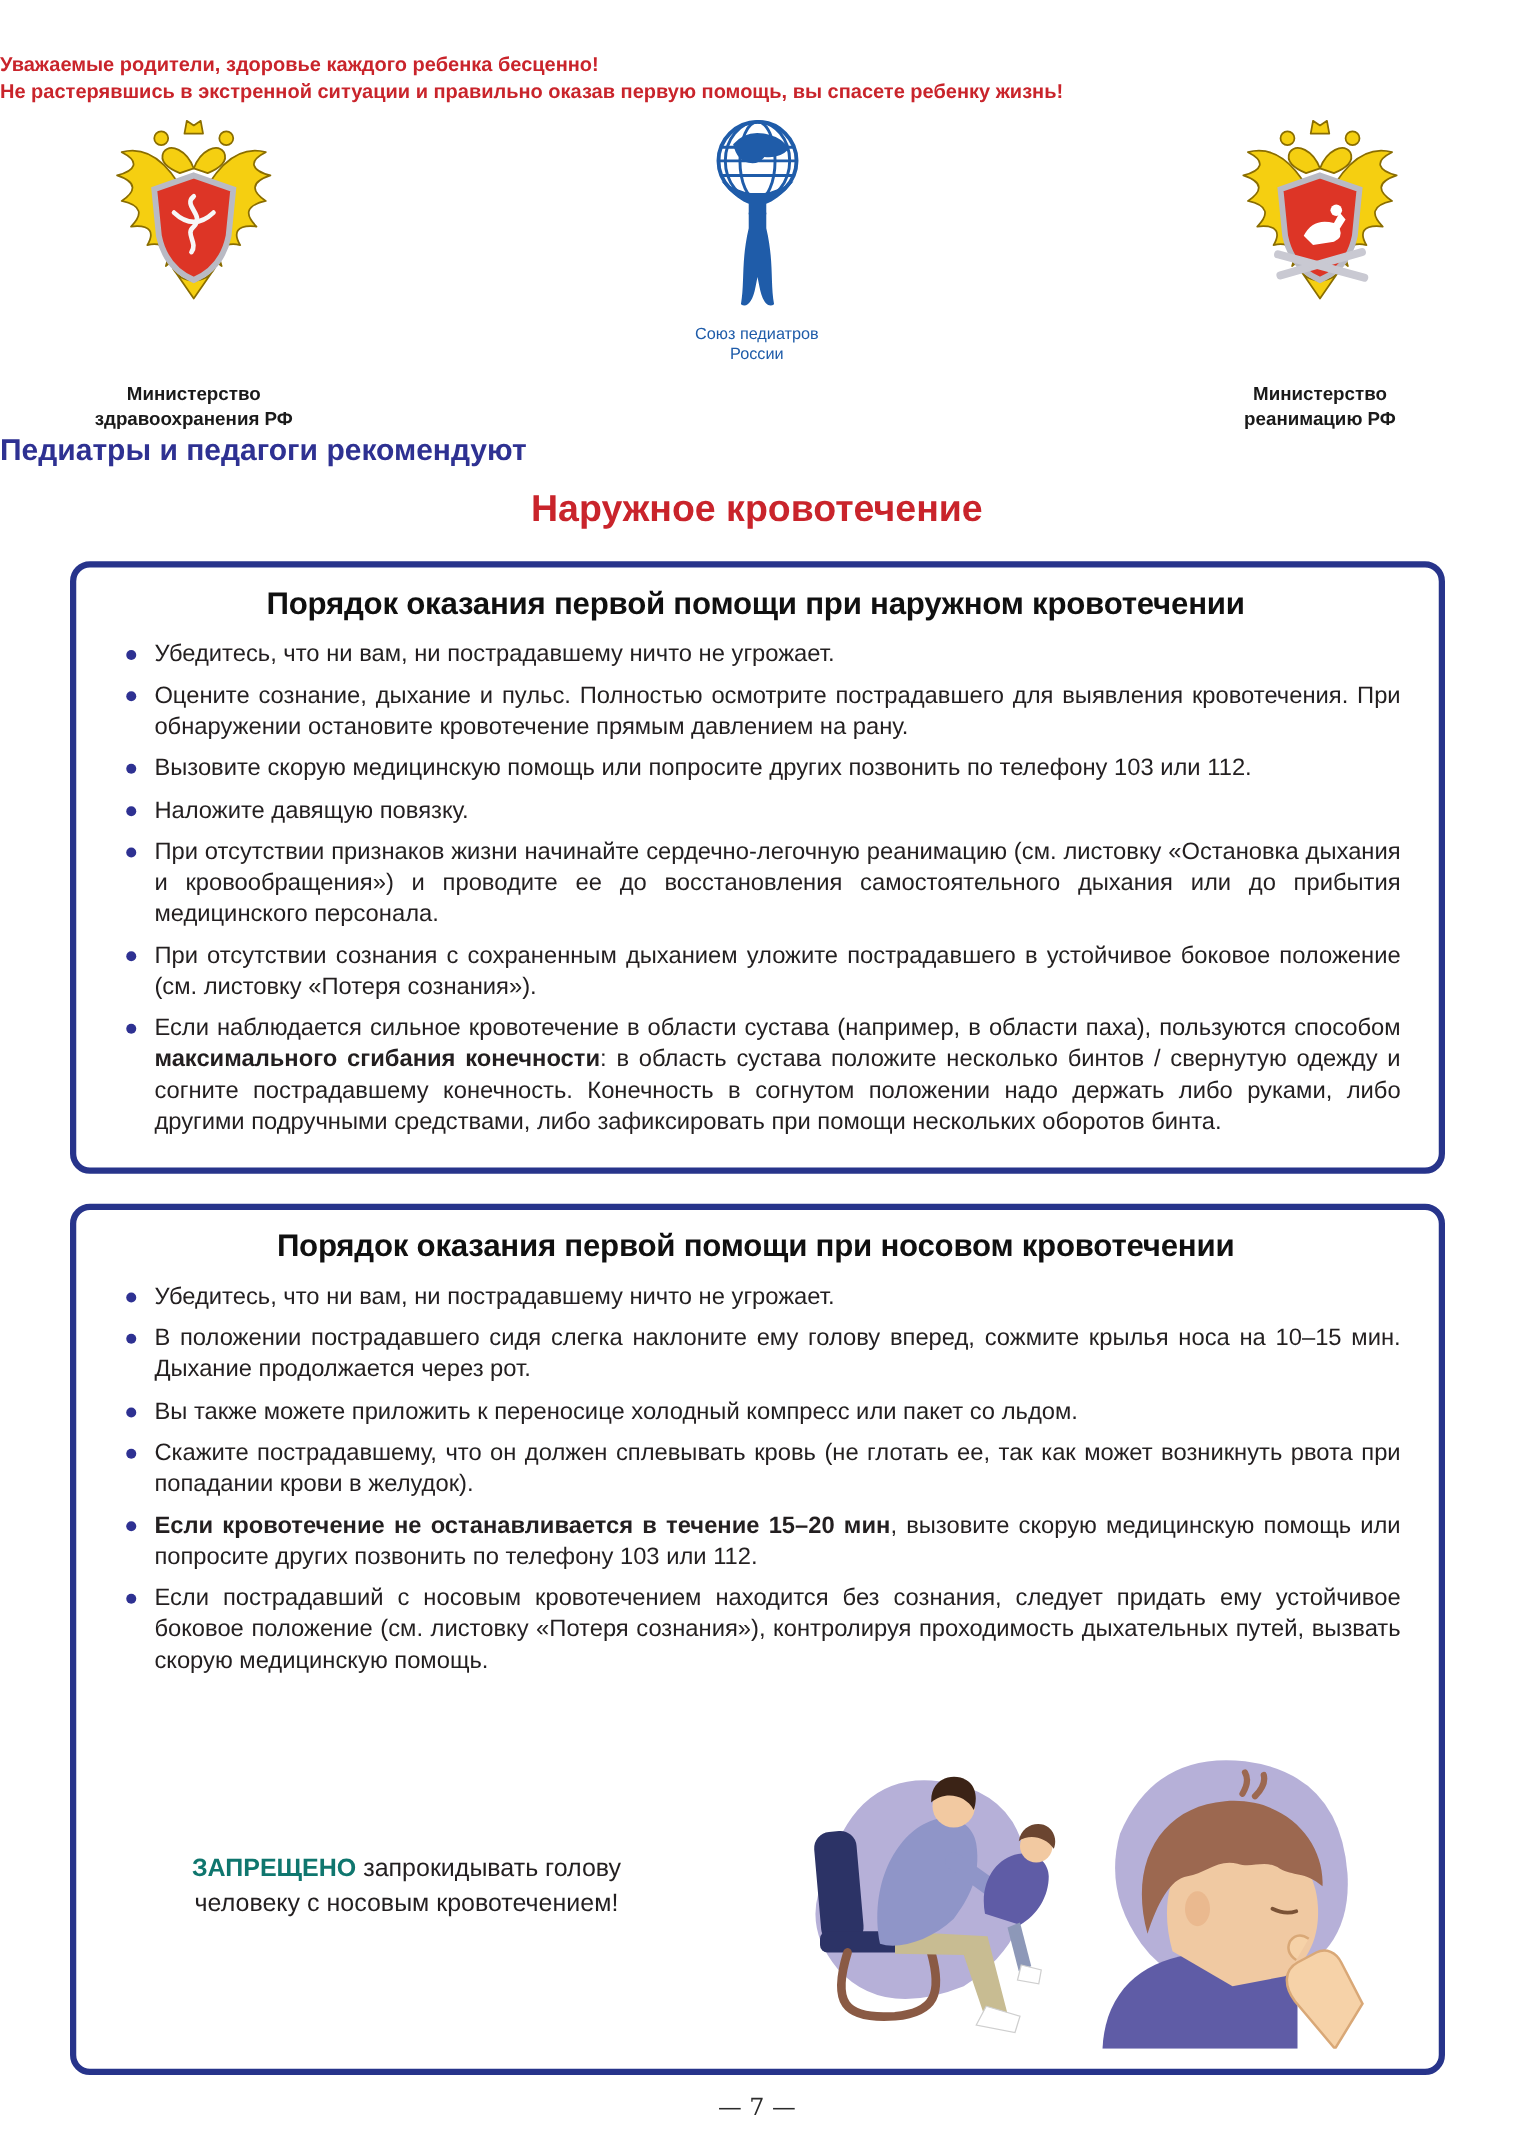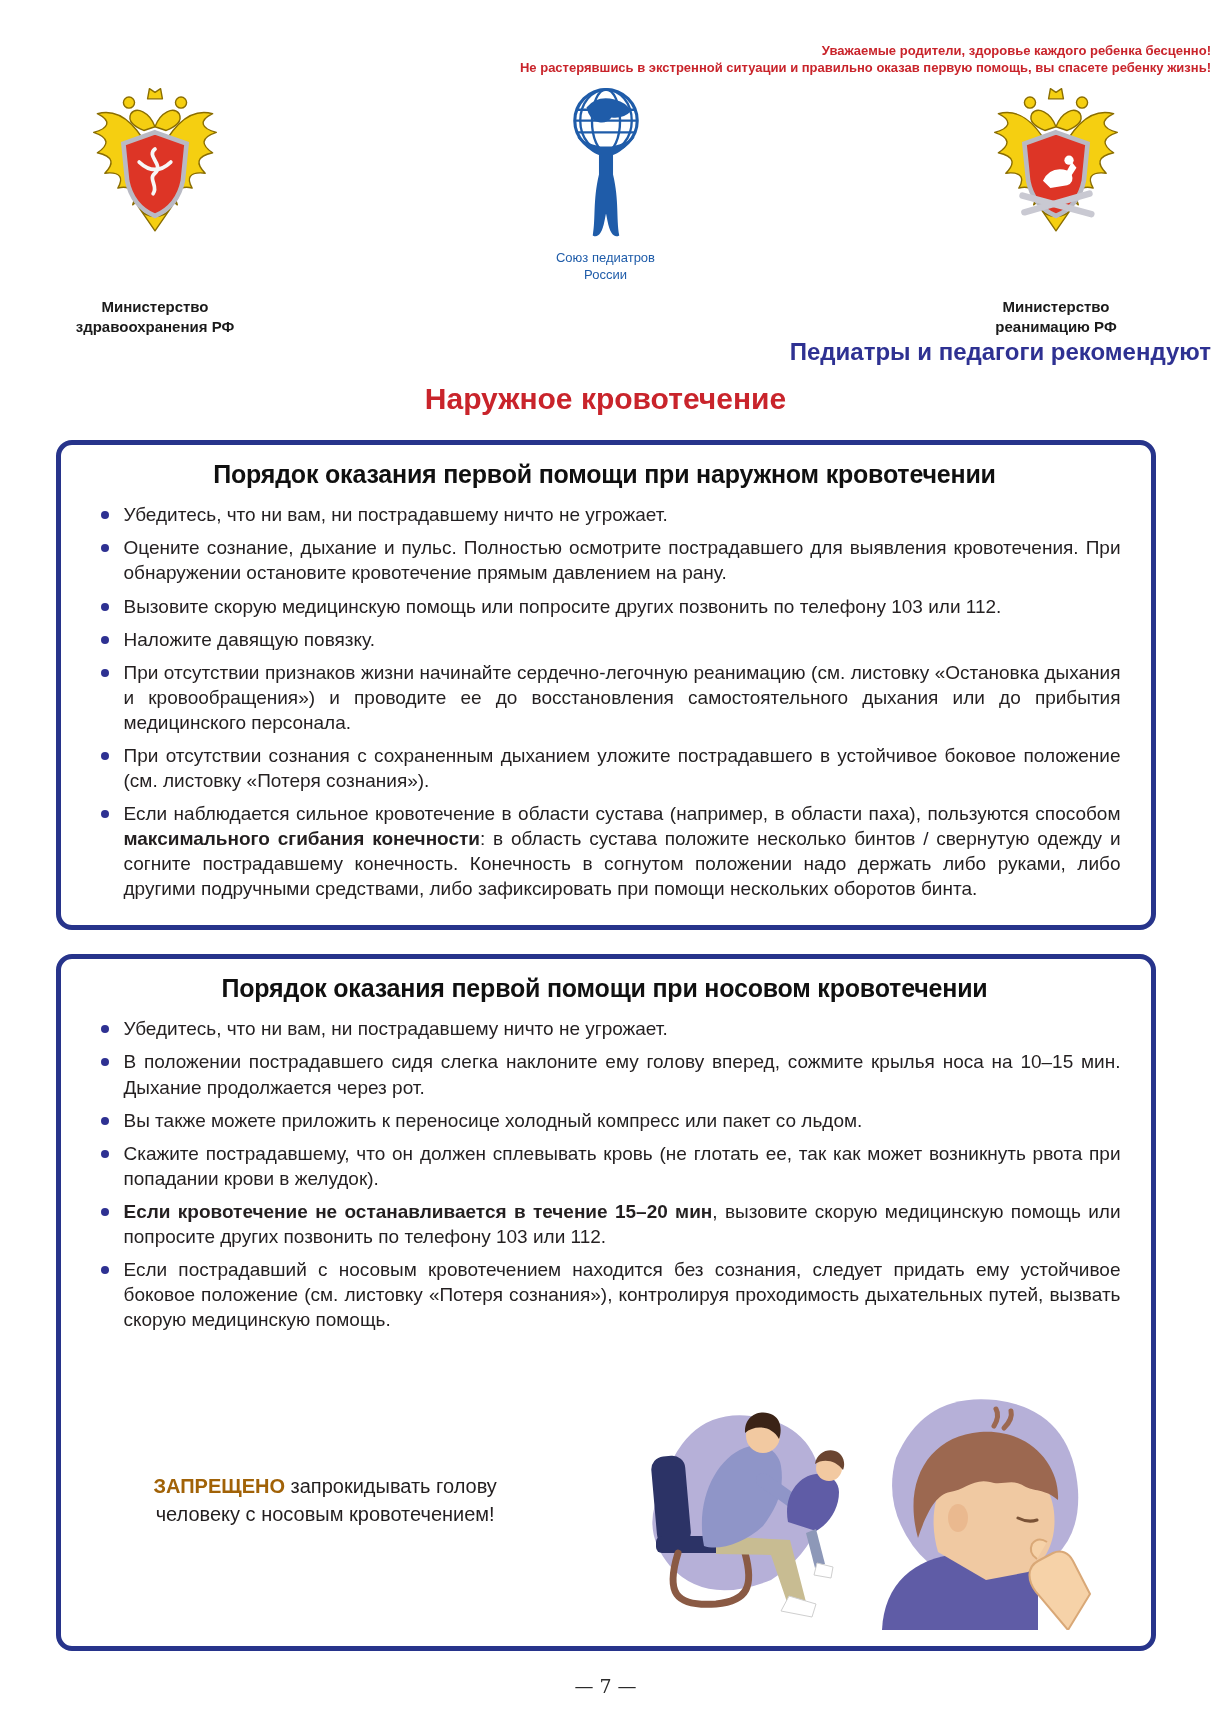--- a/index.html
+++ b/index.html
@@ -2,39 +2,39 @@
 <html><head>
 <meta charset="utf-8">
 <style>
   * { margin:0; padding:0; box-sizing:border-box; }
   html, body { background:#ffffff; }
   body {
     width:1211px; height:1713px; margin:0 auto; position:relative;
     font-family:"Liberation Sans", sans-serif; color:#231f20;
   }
   .top-header {
-    padding-top:42px; text-align:right;
-    color:#c9242b; font-weight:bold; font-size:13px; line-height:1.32;
+    padding-top:42px; text-align:left;
+    color:#c9242b; font-weight:bold; font-size:16px; line-height:1.32;
   }
   .logo-row {
     display:flex; justify-content:space-between; align-items:flex-start;
     padding:8px 30px 0 30px;
   }
   .logo-col { display:flex; flex-direction:column; align-items:center; }
   .logo-col.left, .logo-col.right { width:250px;gap:43px; }
   .logo-col.center { width:200px; }
   .ministry-label {
     margin-top:8px; font-weight:bold; font-size:15px; text-align:center;
     line-height:1.3; color:#1a1a1a; width:200px;
   }
   .union-label {
     margin-top:2px; font-weight:normal; font-size:13px; text-align:center;
     line-height:1.25; color:#1f5ca9; width:100px;
   }
-  .subtitle { text-align:right; color:#2e3192; font-weight:bold; font-size:24px; margin-top:2px; }
+  .subtitle { text-align:left; color:#2e3192; font-weight:bold; font-size:24px; margin-top:2px; }
   .main-title { text-align:center; color:#c9242b; font-weight:bold; font-size:30px; margin-top:16px; }
   .box {
     width:1100px; margin:24px auto 0 auto; background:#fff;
     border:5px solid #27348b; border-radius:16px;
     padding:15px 24px 16px 22px;
   }
   .box-title {
     text-align:center; font-weight:bold; font-size:25px; color:#101010;
     letter-spacing:-0.2px; margin-bottom:13px;
   }
@@ -44,21 +44,21 @@
     flex:0 0 auto; width:8px; height:8px; border-radius:50%;
     background:#2e3192; margin:9px 15px 0 18px;
   }
   .bullet-text { font-size:19px; line-height:1.32; text-align:justify; padding-right:6px; }
   .bullet-text b { font-weight:bold; }
   .bottom-row { display:flex; align-items:center; margin-top:2px; }
   .warning {
     width:44%; text-align:center; font-size:20px; line-height:1.4;
     padding:30px 4px 0 30px; color:#231f20;
   }
-  .warning b { color:#a16207; }
+  .warning b { color:#0f766e; }
   .illu-wrap { width:56%; display:flex; justify-content:flex-end; }
   .footer {
     position:absolute; left:0; right:0; bottom:16px; text-align:center;
     font-family:"DejaVu Serif", serif; font-size:19px; color:#2b2b2b;
   }
 </style>
 </head>
 <body>
 
 <div class="top-header">

